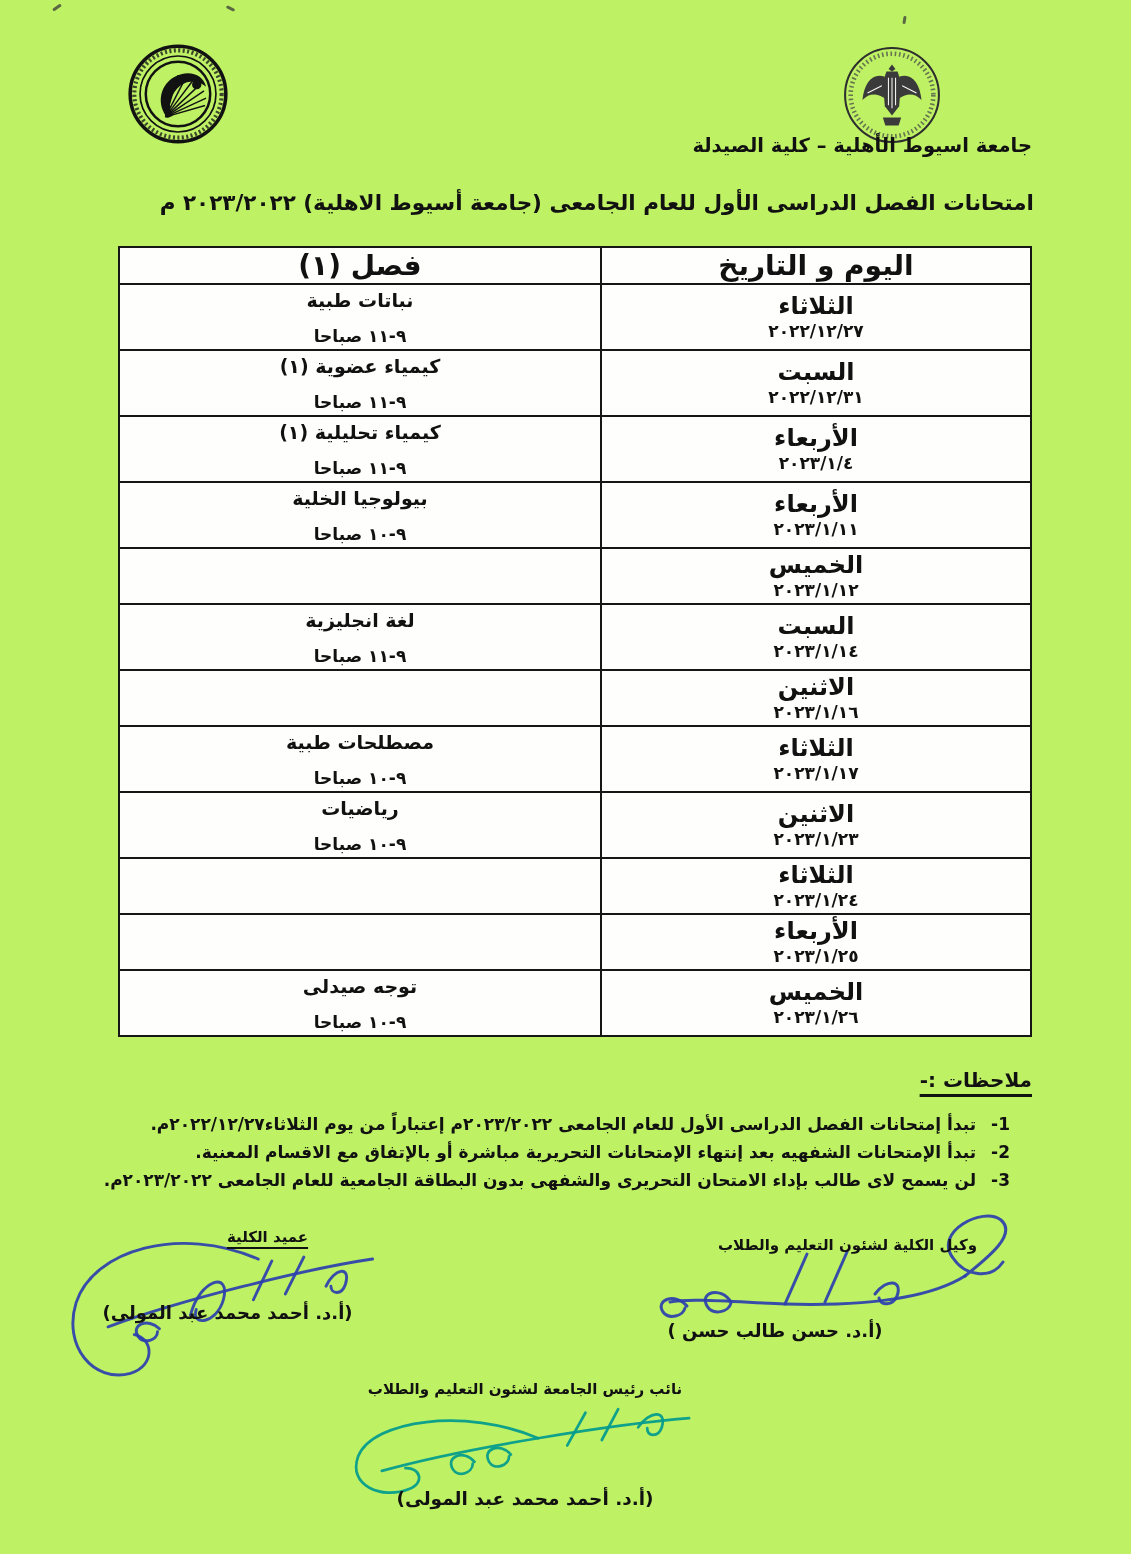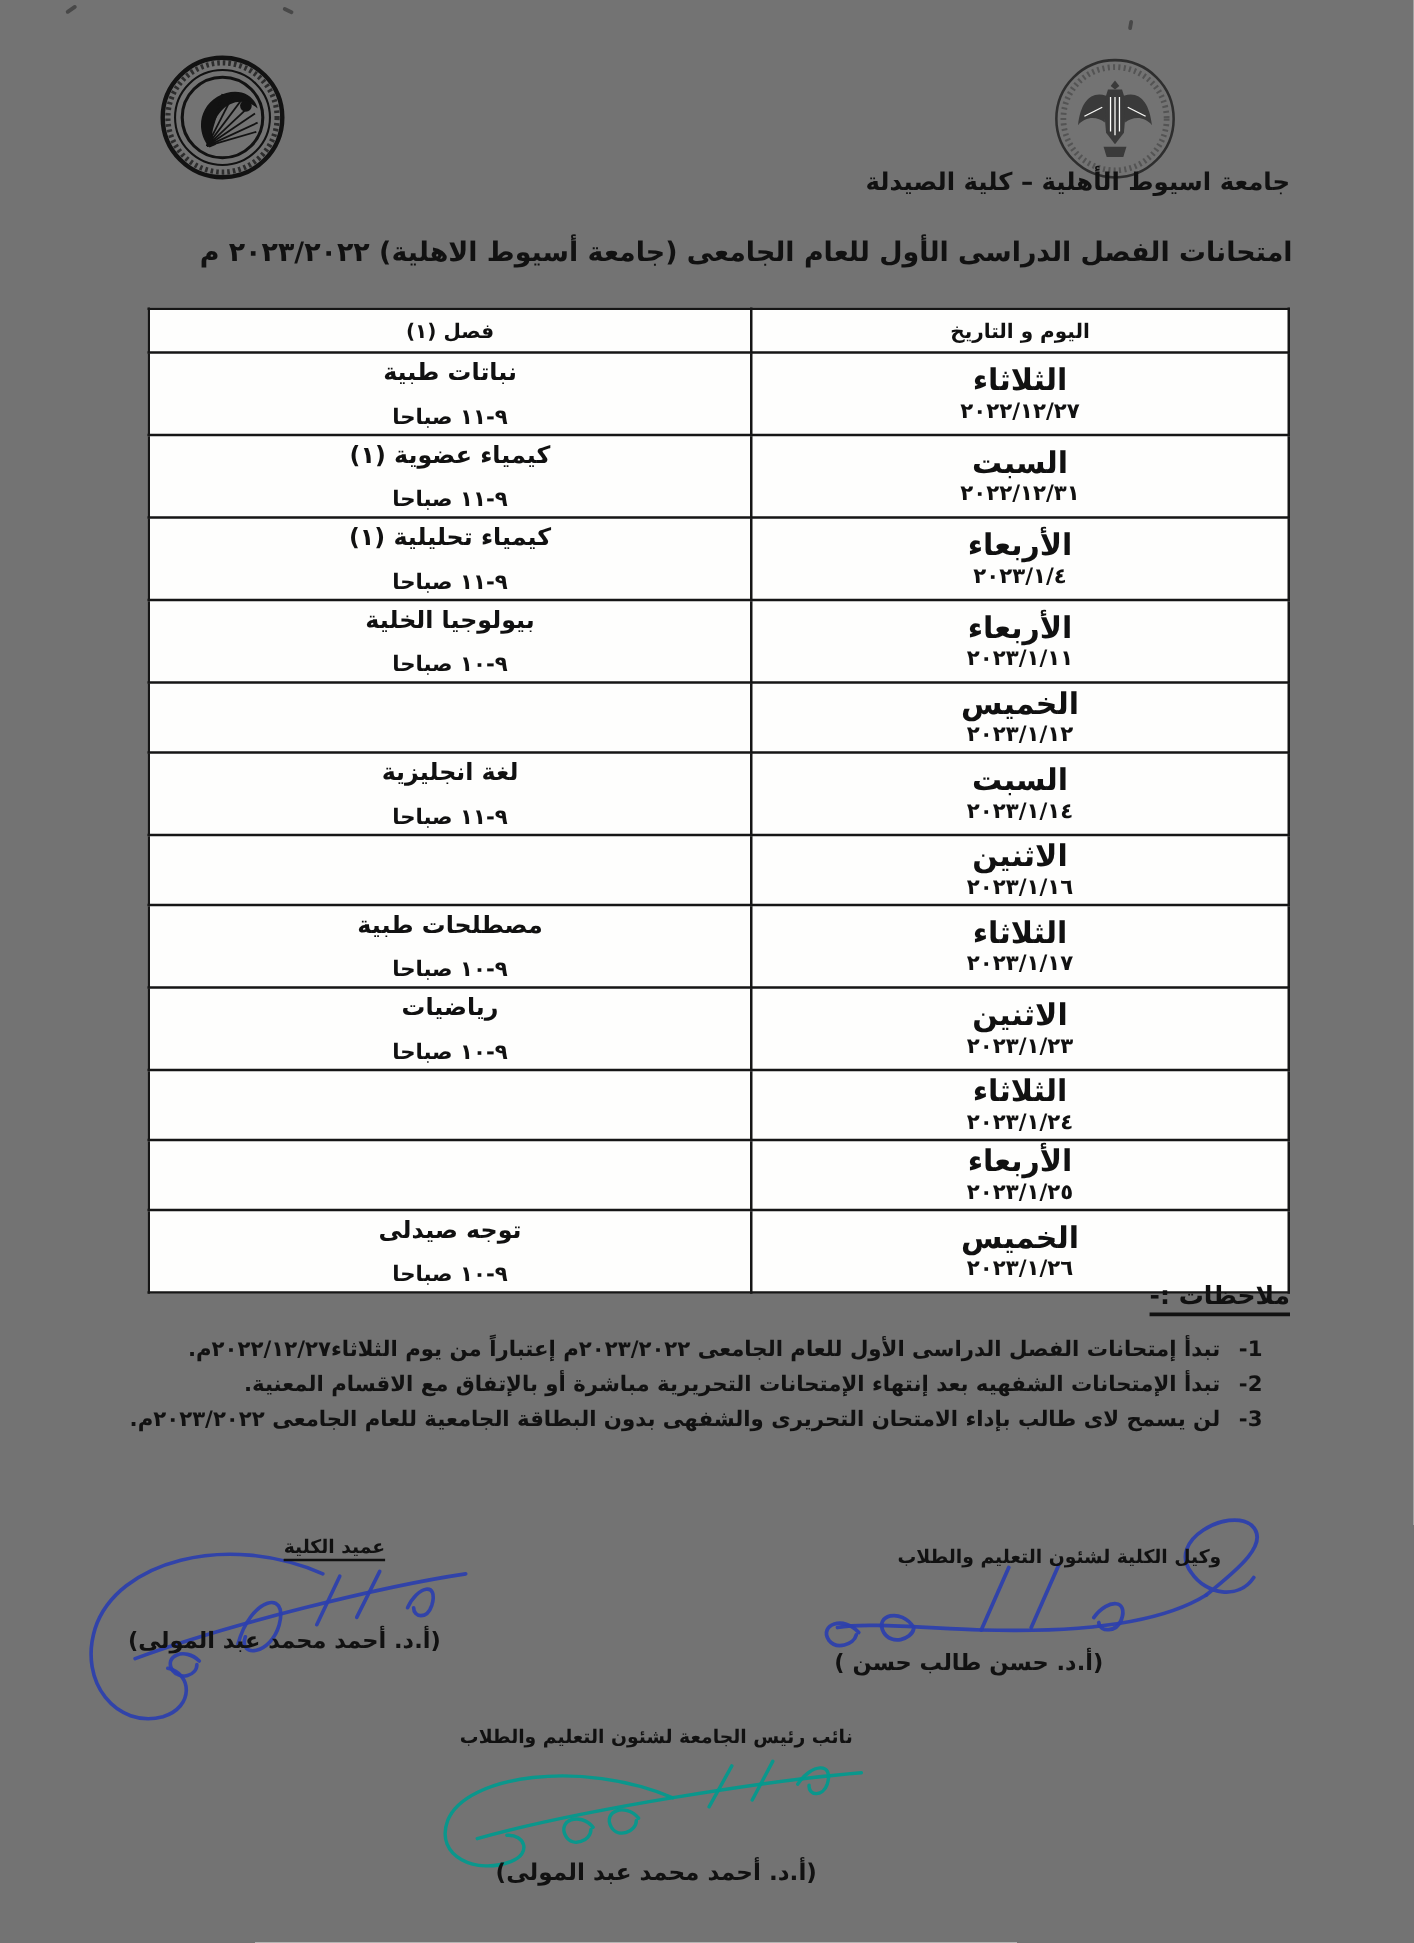--- a/index.html
+++ b/index.html
@@ -2,21 +2,21 @@
 <html lang="ar" dir="rtl"><head>
 <meta charset="utf-8">
 <style>
   * { box-sizing: border-box; margin: 0; padding: 0; }
   html,body { background:#e8e8e6; }
   body { font-family:"DejaVu Sans", sans-serif; }
   .page {
     position: relative;
     width: 1131px; height: 1554px;
     margin: 0 auto;
-    background: #737373;
+    background: #bef264;
     color: #111;
     direction: rtl;
     font-weight: 700;
     overflow: hidden;
   }
   
   .speck { position:absolute; background:#3a3a3a; border-radius:2px; opacity:.75; }
   .speck.s1 { left:52px; top:6px; width:10px; height:3px; transform:rotate(-35deg); }
   .speck.s2 { left:226px; top:7px; width:9px; height:3px; transform:rotate(25deg); }
   .speck.s3 { left:903px; top:16px; width:3px; height:8px; transform:rotate(10deg); }
@@ -39,32 +39,33 @@
     border-collapse:collapse; table-layout:fixed;
     background:#fefefd;
   }
   table.exam col.c-day { width:430px; }
   table.exam col.c-sub { width:482px; }
   table.exam th, table.exam td {
     border:2px solid #161616;
     text-align:center; vertical-align:middle;
     padding:1px 4px;
   }
-  table.exam th { height:35px; font-size:16px; }
+  table.exam th { height:35px; font-size:28px; }
   table.exam td { height:56px; }
   .day  { font-size:24px; line-height:28px; }
   .date { font-size:17px; line-height:23px; letter-spacing:2.5px; }
   .subj { font-size:19px; line-height:28px; }
   .time { font-size:17px; line-height:23px; letter-spacing:1px; direction:ltr;margin-top:11px; }
 
   .notes { position:absolute; top:1024px; right:99px; left:90px; }
   .notes-heading {
     font-size:20px; margin-bottom:22px;
     text-decoration:underline; text-decoration-thickness:2.5px; text-underline-offset:7px;
     width:max-content;
+    margin-top:44px;
   }
   .note { font-size:17px; line-height:20px; margin-bottom:8px; padding-right:22px; white-space:nowrap; }
   .note-num { display:inline-block; margin-left:15px; }
 
   .sig { position:absolute; }
   .sig .t, .sig .n { position:absolute; font-size:15px; white-space:nowrap; z-index:2; }
   .sig svg { position:absolute; z-index:1; }
 
   .sig-vice-dean { left:560px; top:1228px; width:500px; height:140px; }
   .sig-vice-dean .t { top:8px; right:83px;text-align:center; }

